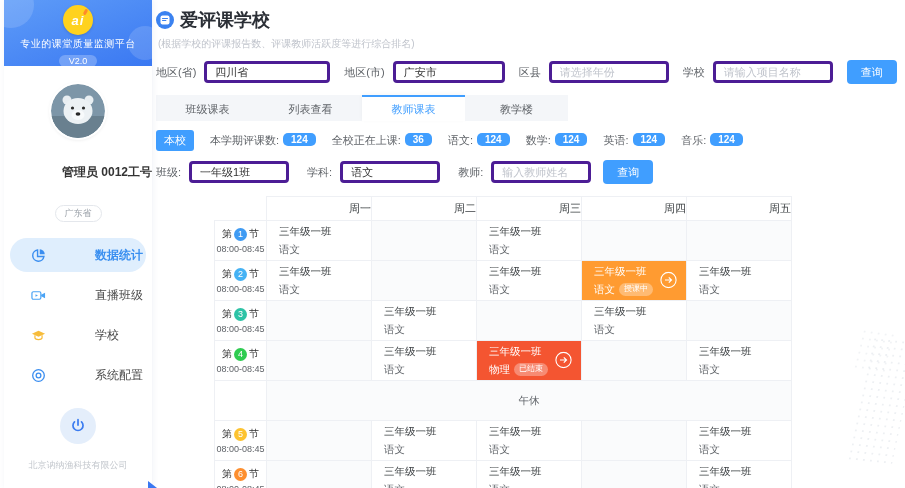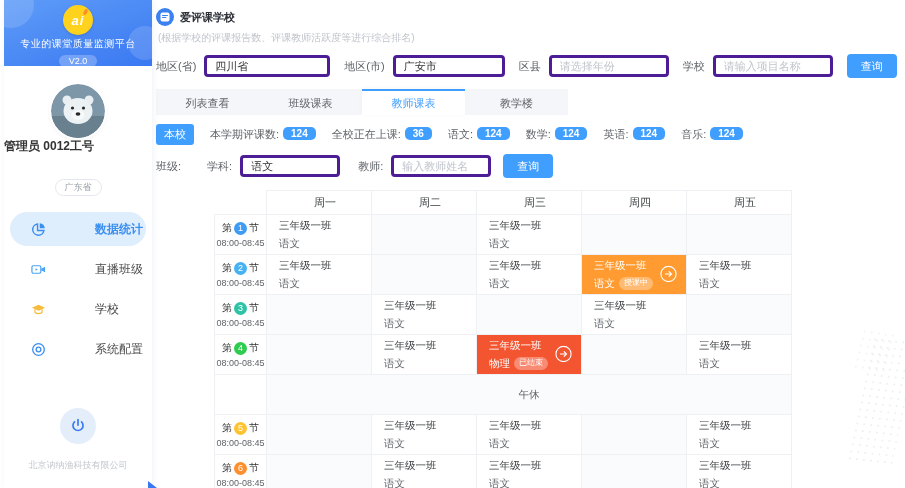--- a/index.html
+++ b/index.html
@@ -11,56 +11,56 @@
   .side-top { height:66px; background:linear-gradient(160deg,#5e9cf8 0%,#3a78f2 100%); position:relative; overflow:hidden; text-align:center; color:#fff; }
   .side-top .bub1,.side-top .bub2 { position:absolute; border-radius:50%; background:rgba(255,255,255,.14); }
   .bub1 { width:46px; height:46px; left:-16px; top:-18px; }
   .bub2 { width:34px; height:34px; right:-10px; top:26px; }
   .logo { width:30px; height:30px; border-radius:50%; background:#ffd21e; margin:5px auto 2px; display:flex; align-items:center; justify-content:center; position:relative; box-shadow:0 1px 3px rgba(0,0,0,.15); }
   .logo .ai { color:#fff; font-weight:bold; font-style:italic; font-size:13px; letter-spacing:1px; }
   .logo .tick { position:absolute; top:4px; right:6px; width:3px; height:6px; background:#ff8a2a; border-radius:2px; transform:rotate(28deg); }
   .plat-title { font-size:10px; letter-spacing:.5px; position:relative; }
   .ver-badge { display:inline-block; margin-top:4px; font-size:9px; background:rgba(255,255,255,.25); border-radius:9px; padding:1px 10px; position:relative; }
   .avatar-wrap { margin:18px auto 0; width:54px; height:54px; border-radius:50%; overflow:hidden; box-shadow:0 0 0 2px #fff,0 1px 4px rgba(0,0,0,.15); }
-  .user-name { text-align:left; font-size:12px; font-weight:bold; color:#333; margin-top:0; }
+  .user-name { text-align:right; font-size:12px; font-weight:bold; color:#333; margin-top:26px; }
   .region-pill { display:block; width:max-content; margin:24px auto 0; font-size:9px; color:#9aa0a8; border:1px solid #e4e7ec; border-radius:9px; padding:1px 9px; }
   .menu { margin-top:16px; padding:0 6px; }
   .menu-item { display:flex; align-items:center; height:34px; margin-bottom:6px; border-radius:17px; cursor:pointer; padding-left:20px; color:#4a4a4a; }
   .menu-item .mi-ic { width:16px; height:16px; margin-right:12px; display:flex; align-items:center; justify-content:center; }
   .menu-item.active { background:#dfeefd; color:#3a8ff0; font-weight:bold; }
   .menu-item span.lbl { font-size:12px;margin-left:37px; }
   .power-btn { position:absolute; bottom:44px; left:50%; transform:translateX(-50%); width:36px; height:36px; border-radius:50%; background:#e4eefb; display:flex; align-items:center; justify-content:center; cursor:pointer; }
   .company { position:absolute; bottom:16px; width:100%; text-align:center; font-size:9px; color:#c3c7cd; }
 
   
   .main { position:absolute; left:148px; top:0; right:0; bottom:0; background:#fff; padding:8px 0 0 8px; }
   .title-row { display:flex; align-items:center; gap:6px; }
   .title-ic { width:18px; height:18px; border-radius:50%; background:#3b82f0; display:flex; align-items:center; justify-content:center; }
-  .page-title { font-size:11px; font-weight:bold; color:#2b2f36; }
+  .page-title { font-size:18px; font-weight:bold; color:#2b2f36; }
   .subtitle { margin:5px 0 0 2px; font-size:10px; color:#c0c4cc; }
 
   .filter-row { display:flex; align-items:center; margin-top:9px; }
   .f-label { color:#5f6368; margin-right:8px; white-space:nowrap; }
   .inp { height:22px; border:3px solid #4c1d95; border-radius:4px; padding:0 8px; font-size:11px; color:#333; outline:none; background:#fff; font-family:inherit; }
   .inp::placeholder { color:#c0c4cc; }
   .btn { height:24px; padding:0 14px; background:#409eff; border:none; border-radius:4px; color:#fff; font-size:11px; cursor:pointer; font-family:inherit; }
 
   .tabs { display:flex; margin-top:11px; width:412px; }
   .tab { width:103px; height:26px; background:#f4f6f9; display:flex; align-items:center; justify-content:center; font-size:11px; color:#5f6368; cursor:pointer; border-top:2px solid transparent; }
   .tab.active { background:#fff; color:#409eff; border-top:2px solid #409eff; box-shadow:0 -1px 4px rgba(0,0,0,.04); }
 
   .stats-row { display:flex; align-items:center; gap:16px; margin-top:9px; }
   .school-btn { background:#409eff; color:#fff; border-radius:3px; padding:3px 8px; font-size:11px; cursor:pointer; }
   .stat { display:flex; align-items:flex-start; gap:4px; color:#5f6368; }
   .pill { background:#409eff; color:#fff; border-radius:5px; padding:1px 8px; font-size:10px; font-weight:bold; }
 
   
   table.tt { border-collapse:collapse; margin:12px 0 0 58px; table-layout:fixed; }
   .tt td,.tt th { border:1px solid #eef0f4; font-weight:normal; }
-  .tt th { height:24px; font-size:11px; color:#3c4043; text-align:center; padding-left:12px; border-top:1px solid #eef0f4; }
+  .tt th { height:24px; font-size:11px; color:#3c4043; text-align:right; padding-left:12px; border-top:1px solid #eef0f4; }
   .tt th.pcol { border-left:none; border-top:none; background:#fff; }
   .pcell { width:52px; text-align:center; background:#fff; }
   .dcol { width:105px; }
   .tt td { height:40px; vertical-align:middle; padding:0 0 0 12px; }
   .pcell { padding:0 !important; }
   .pname { font-size:10px; color:#333; display:flex; align-items:center; justify-content:center; gap:1px; }
   .pnum { display:inline-flex; width:13px; height:13px; border-radius:50%; color:#fff; font-size:9px; align-items:center; justify-content:center; margin:0 1px; }
   .ptime { font-size:9px; color:#5f6368; margin-top:3px; }
   .cell .cname { font-size:10.5px; color:#3c4043; }
   .cell .csub { font-size:10.5px; color:#5f6368; margin-top:4px; }
@@ -184,22 +184,22 @@
     <span class="f-label" style="margin-left:14px">地区(市)</span>
     <input class="inp" style="width: 112px;" readonly="" value="广安市">
     <span class="f-label" style="margin-left:14px">区县</span>
     <input class="inp" style="width: 120px;" readonly="" placeholder="请选择年份">
     <span class="f-label" style="margin-left:14px">学校</span>
     <input class="inp" style="width: 120px;" readonly="" placeholder="请输入项目名称">
     <button class="btn" style="margin-left:14px">查询</button>
   </div>
 
   <div class="tabs">
+    <div class="tab">班级课表</div>
     <div class="tab">列表查看</div>
-    <div class="tab">班级课表</div>
     <div class="tab active">教师课表</div>
     <div class="tab">教学楼</div>
   </div>
 
   <div class="stats-row">
     <span class="school-btn">本校</span>
     <span class="stat">
       <span>本学期评课数:</span>
       <span class="pill">124</span>
     </span>
@@ -220,20 +220,21 @@
       <span class="pill">124</span>
     </span>
     <span class="stat">
       <span>音乐:</span>
       <span class="pill">124</span>
     </span>
   </div>
 
   <div class="filter-row">
     <span class="f-label">班级:</span>
+    <input class="inp" style="width: 100px;" readonly="" value="一年级1班">
     <span class="f-label" style="margin-left:18px">学科:</span>
     <input class="inp" style="width: 100px;" readonly="" value="语文">
     <span class="f-label" style="margin-left:18px">教师:</span>
     <input class="inp" style="width: 100px;" readonly="" placeholder="输入教师姓名">
     <button class="btn" style="margin-left:12px">查询</button>
   </div>
 
   <table class="tt">
     <tbody>
         <tr>

